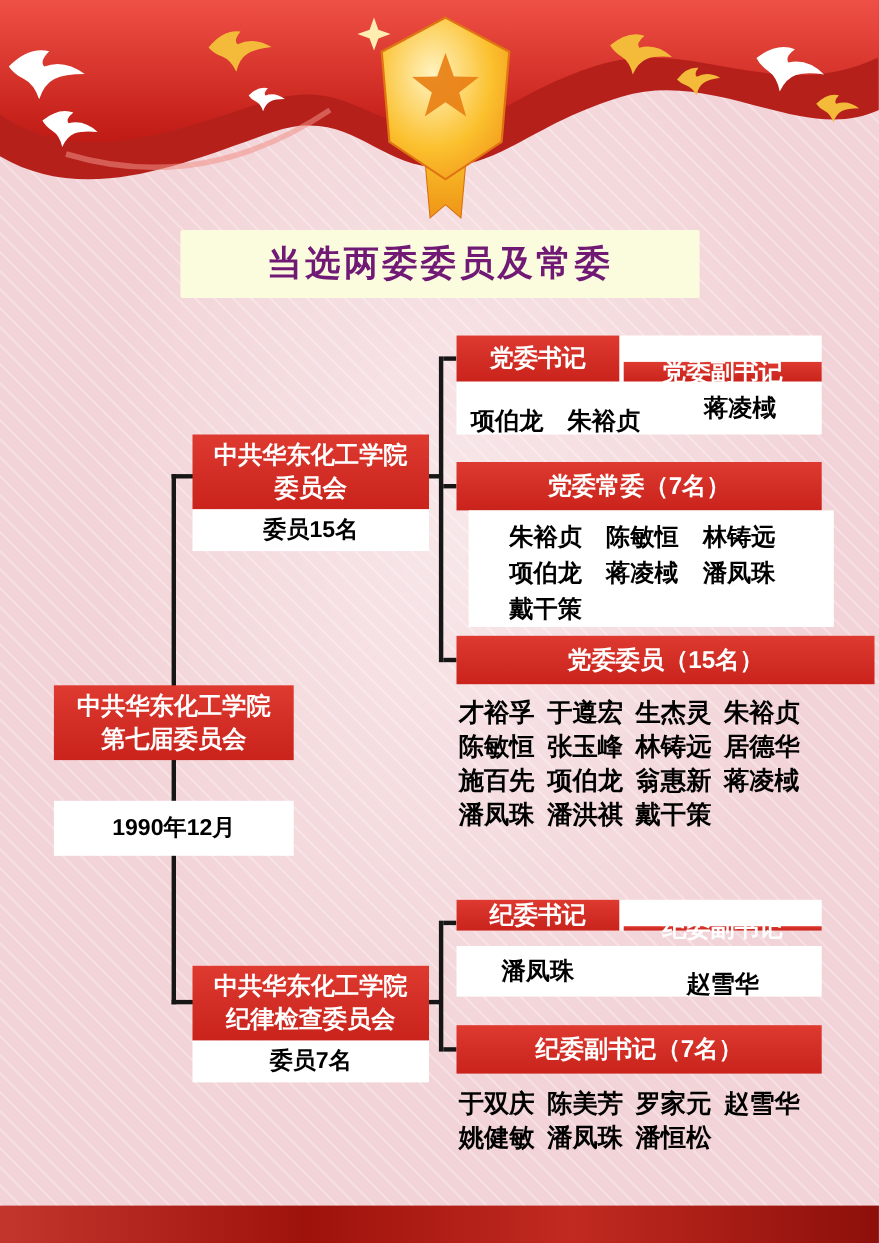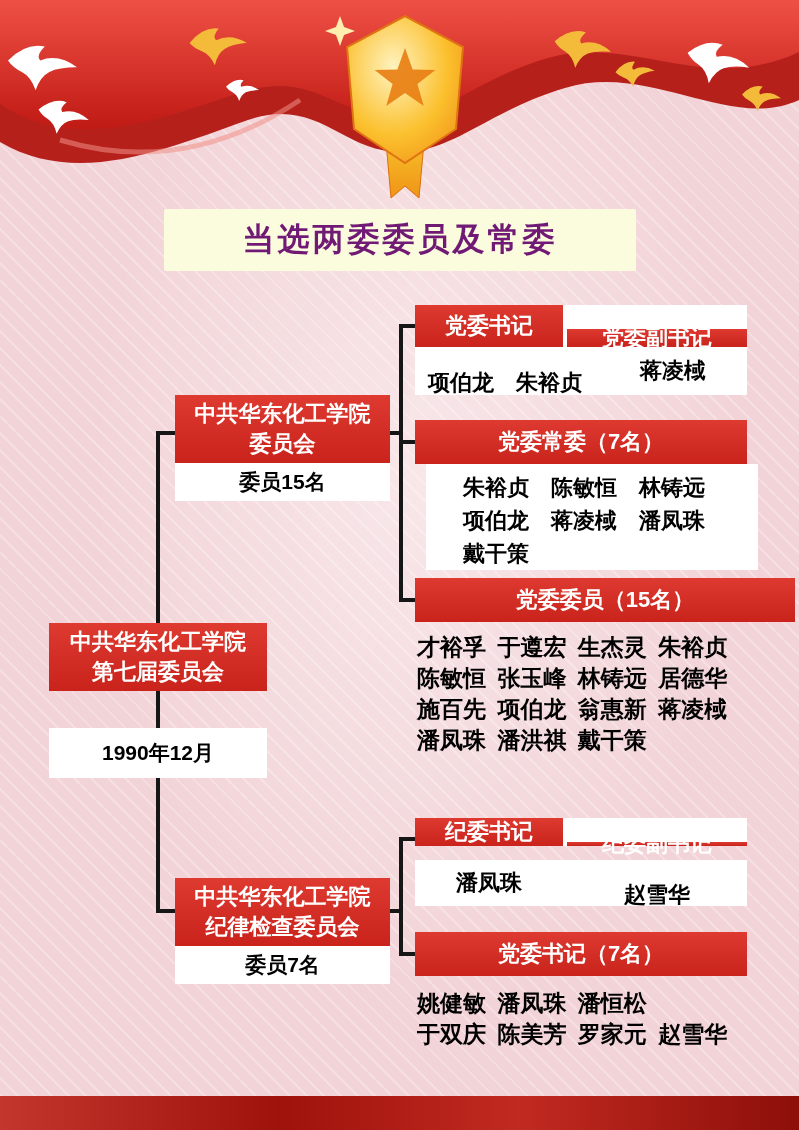--- a/index.html
+++ b/index.html
@@ -144,20 +144,20 @@
 
   <div class="hdr split" style="left:415px;top:818px;width:332px;height:28px">
     <div class="cell cell-l red hdr-cell">纪委书记</div>
     <div class="cell cell-r red hdr-cell">纪委副书记</div>
   </div>
   <div class="content-box split" style="left:415px;top:860px;width:332px;height:46px">
     <div class="cell cell-l val">潘凤珠</div>
     <div class="cell cell-r val">赵雪华</div>
   </div>
 
-  <div class="hdr red hdr-single" style="left:415px;top:932px;width:332px;height:44px">党委书记（7名）</div>
+  <div class="hdr red hdr-single" style="left:415px;top:932px;width:332px;height:44px">纪委副书记（7名）</div>
   <div class="names" style="left:417px;top:988px;width:350px">
+    <div class="row">于双庆 陈美芳 罗家元 赵雪华</div>
     <div class="row">姚健敏 潘凤珠 潘恒松</div>
-    <div class="row">于双庆 陈美芳 罗家元 赵雪华</div>
   </div>
 
   <div class="footer-bar"></div>
 </div>
 
 </body></html>

